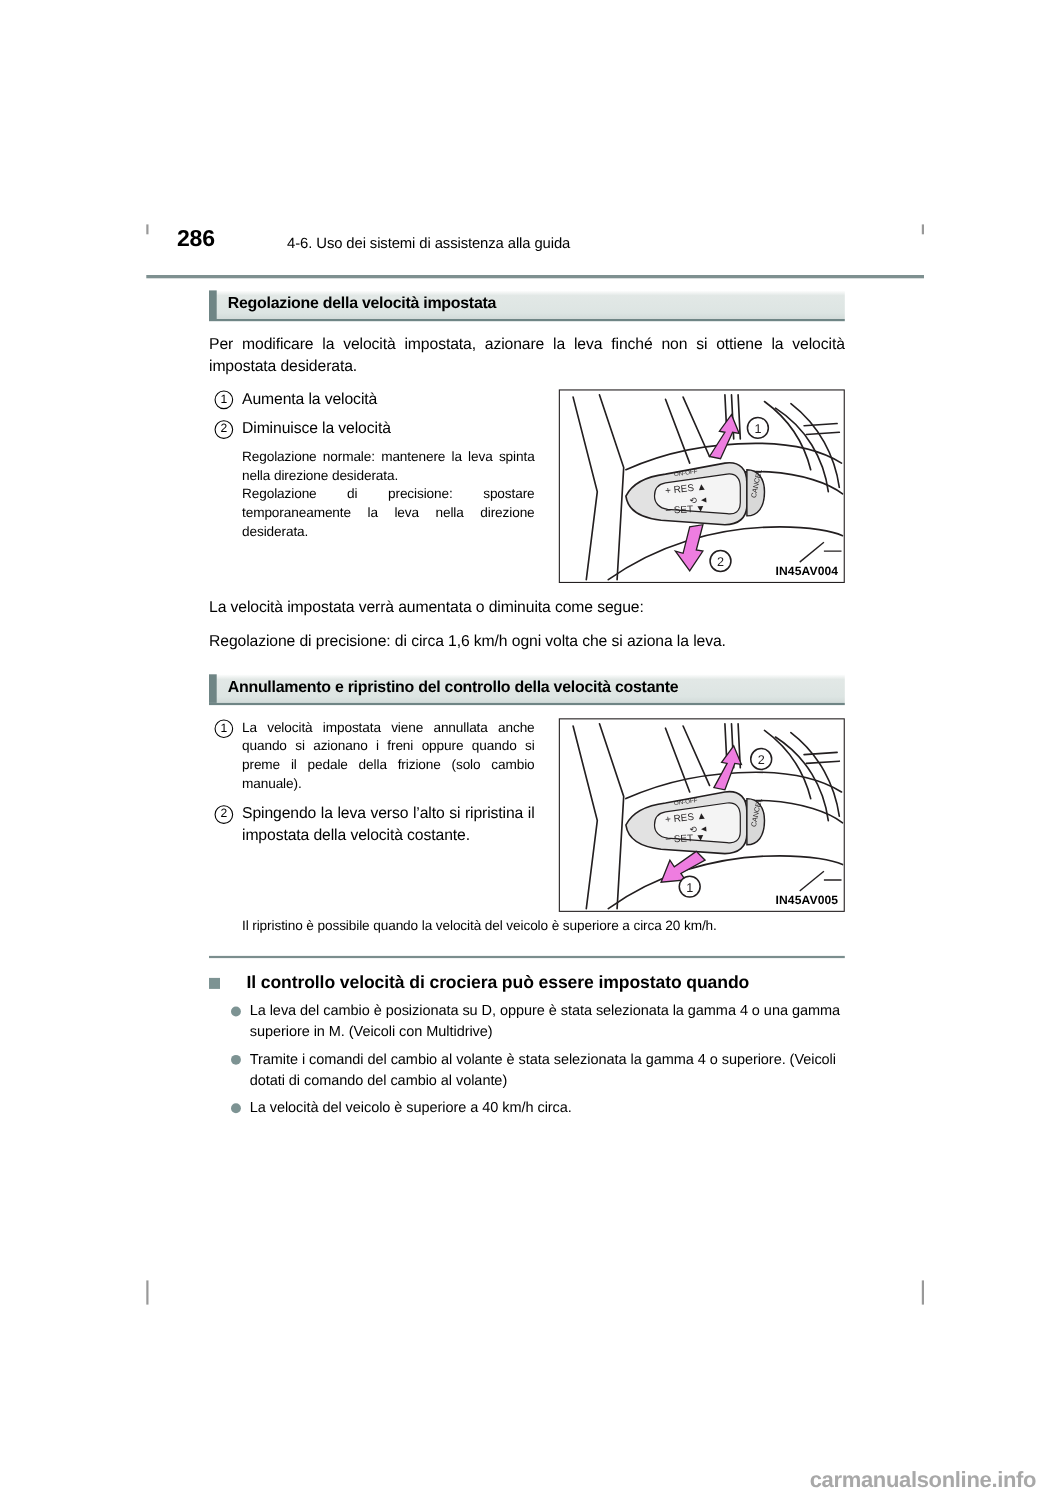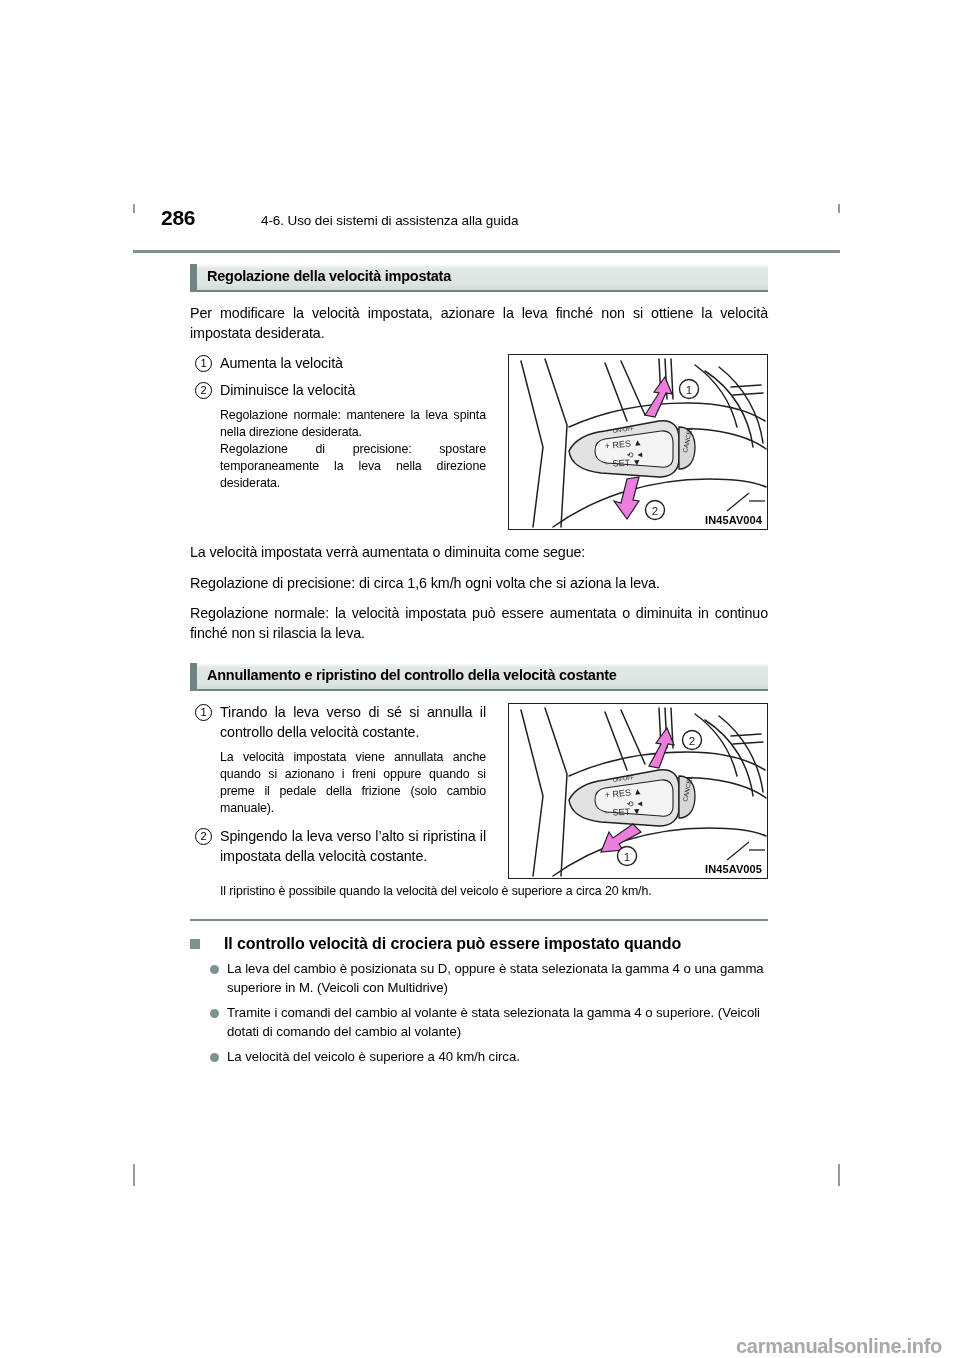--- a/index.html
+++ b/index.html
@@ -333,33 +333,31 @@
             <path d="M218 156 L240 138"></path>
             <path d="M240 146 L256 146"></path>
           </g>
         </svg>
         <div class="figcode">IN45AV004</div>
       </div>
     </div>
 
     <p class="body" style="margin-top:13px">La velocità impostata verrà aumentata o diminuita come segue:</p>
     <p class="body">Regolazione di precisione: di circa 1,6 km/h ogni volta che si aziona la leva.</p>
-    <p class="body last">Regolazione normale: la velocità impostata può essere aumentata o diminuita in continuo finché non si rilascia la leva.</p>
 
     <div class="sec-head" style="margin-top:20px">
       <div class="sec-head-tab"></div>
       <div class="sec-head-text">Annullamento e ripristino del controllo della velocità costante</div>
     </div>
 
     <div class="twocol">
       <div class="txt">
 
         <div class="numitem">
           <span class="circ">1</span>
-          <span class="lbl just">Tirando la leva verso di sé si annulla il controllo della velocità costante.</span>
         </div>
 
         <p class="subnote">La velocità impostata viene annullata anche quando si azionano i freni oppure quando si preme il pedale della frizione (solo cambio manuale).</p>
 
         <div class="numitem">
           <span class="circ">2</span>
           <span class="lbl just">Spingendo la leva verso l’alto si ripristina il impostata della velocità costante.</span>
         </div>
       </div>
 

